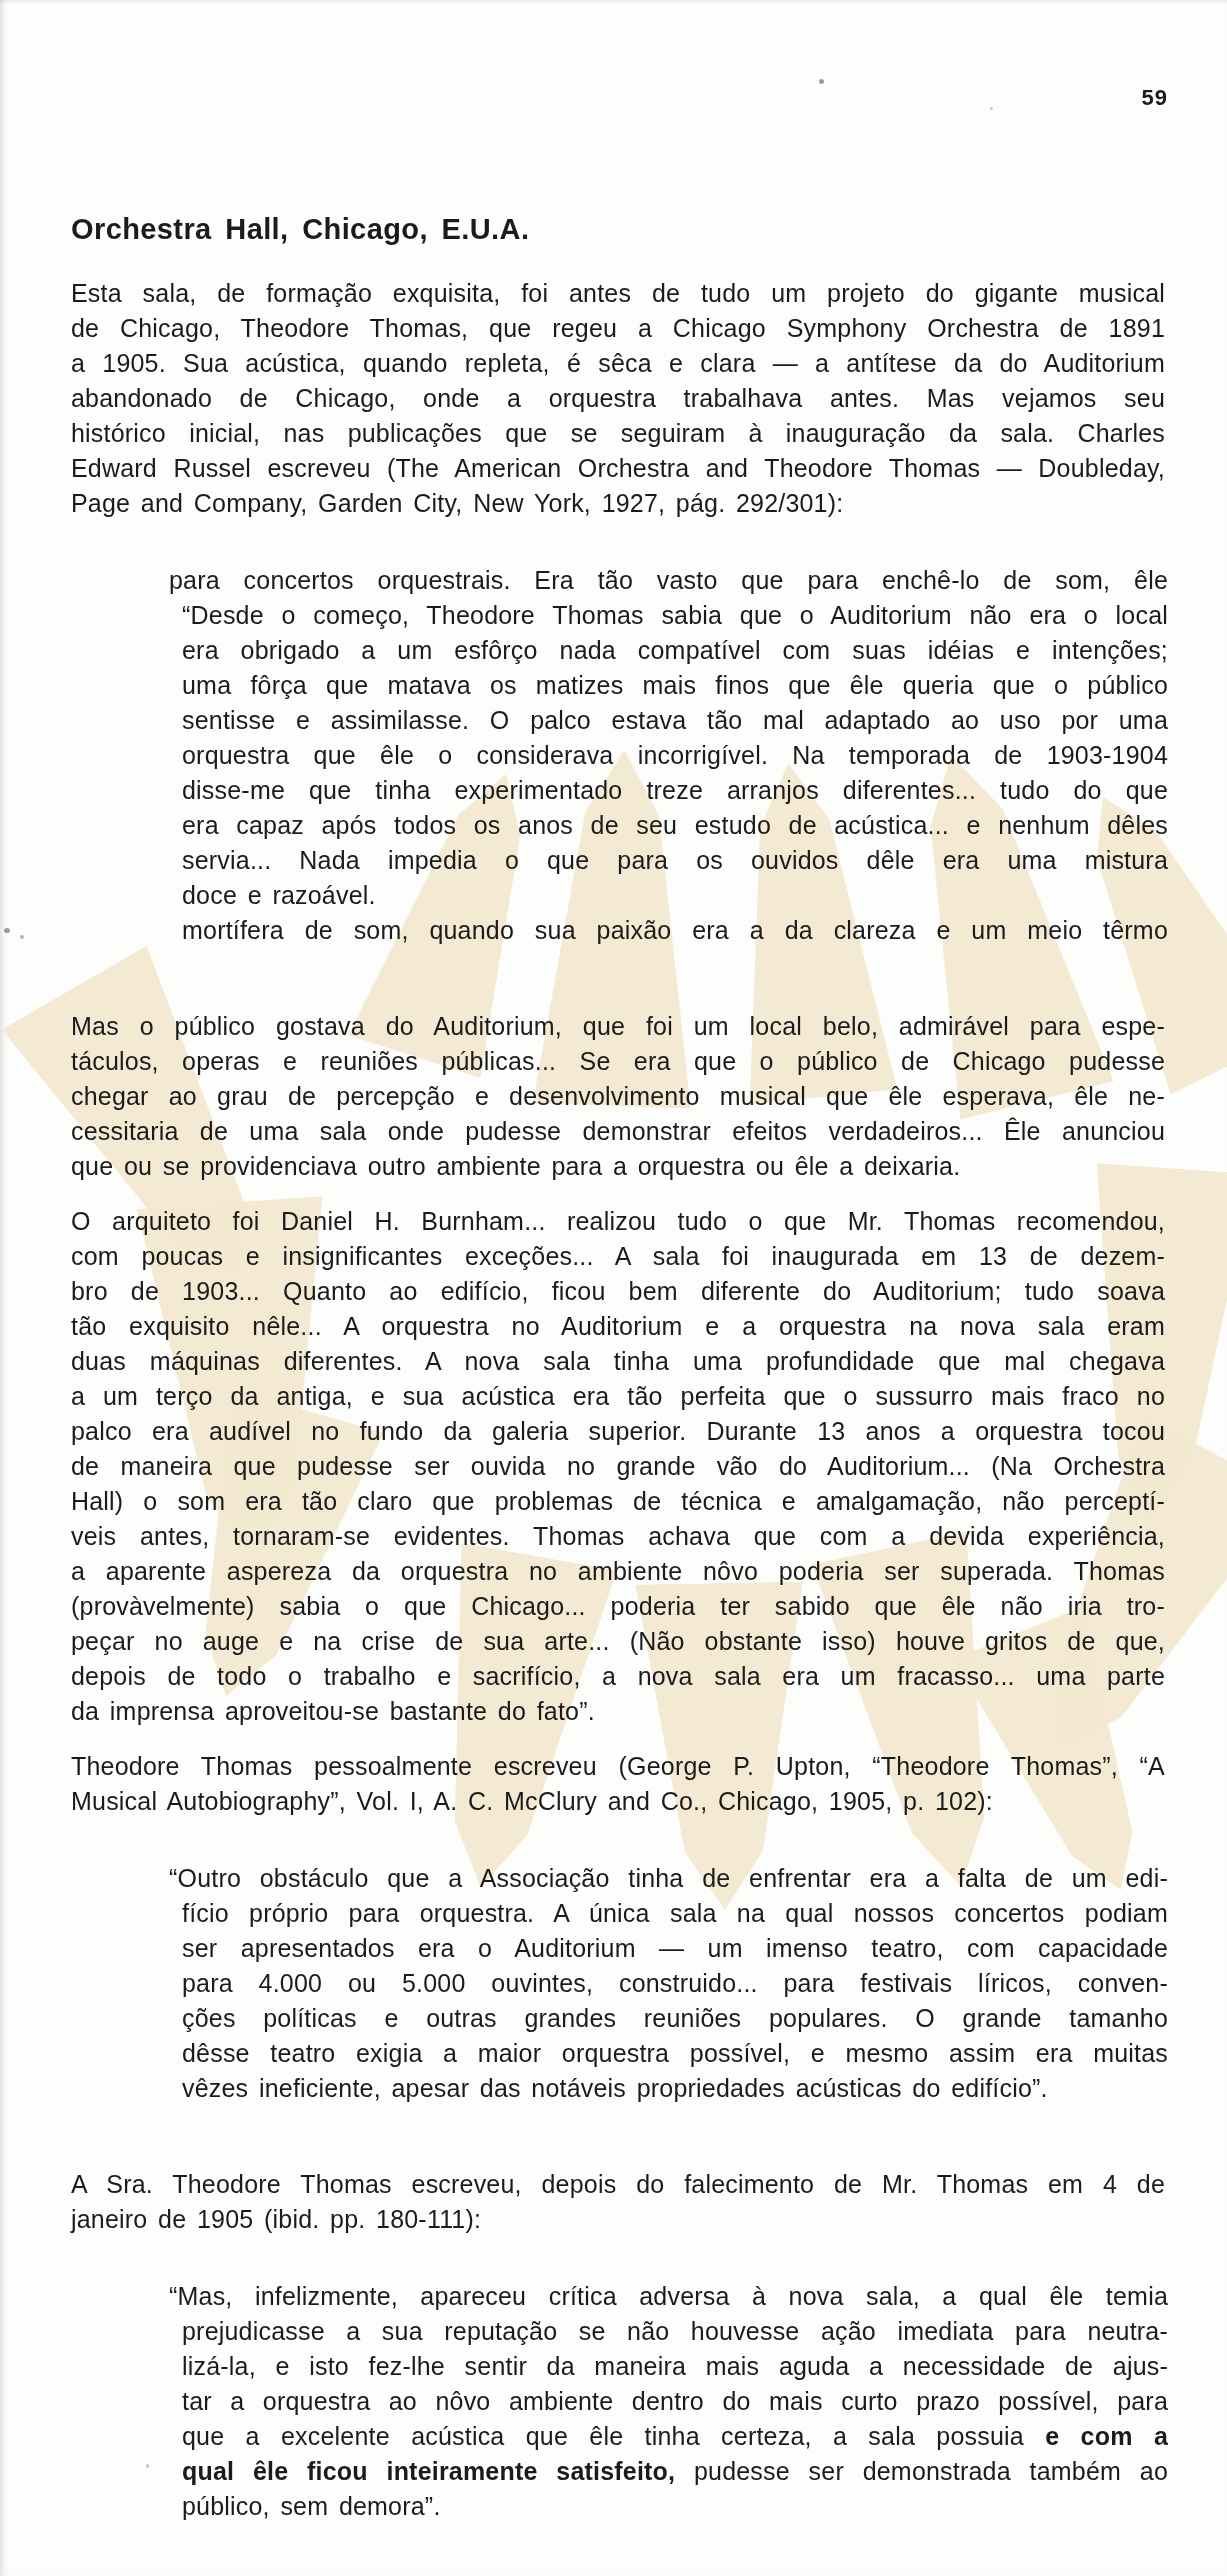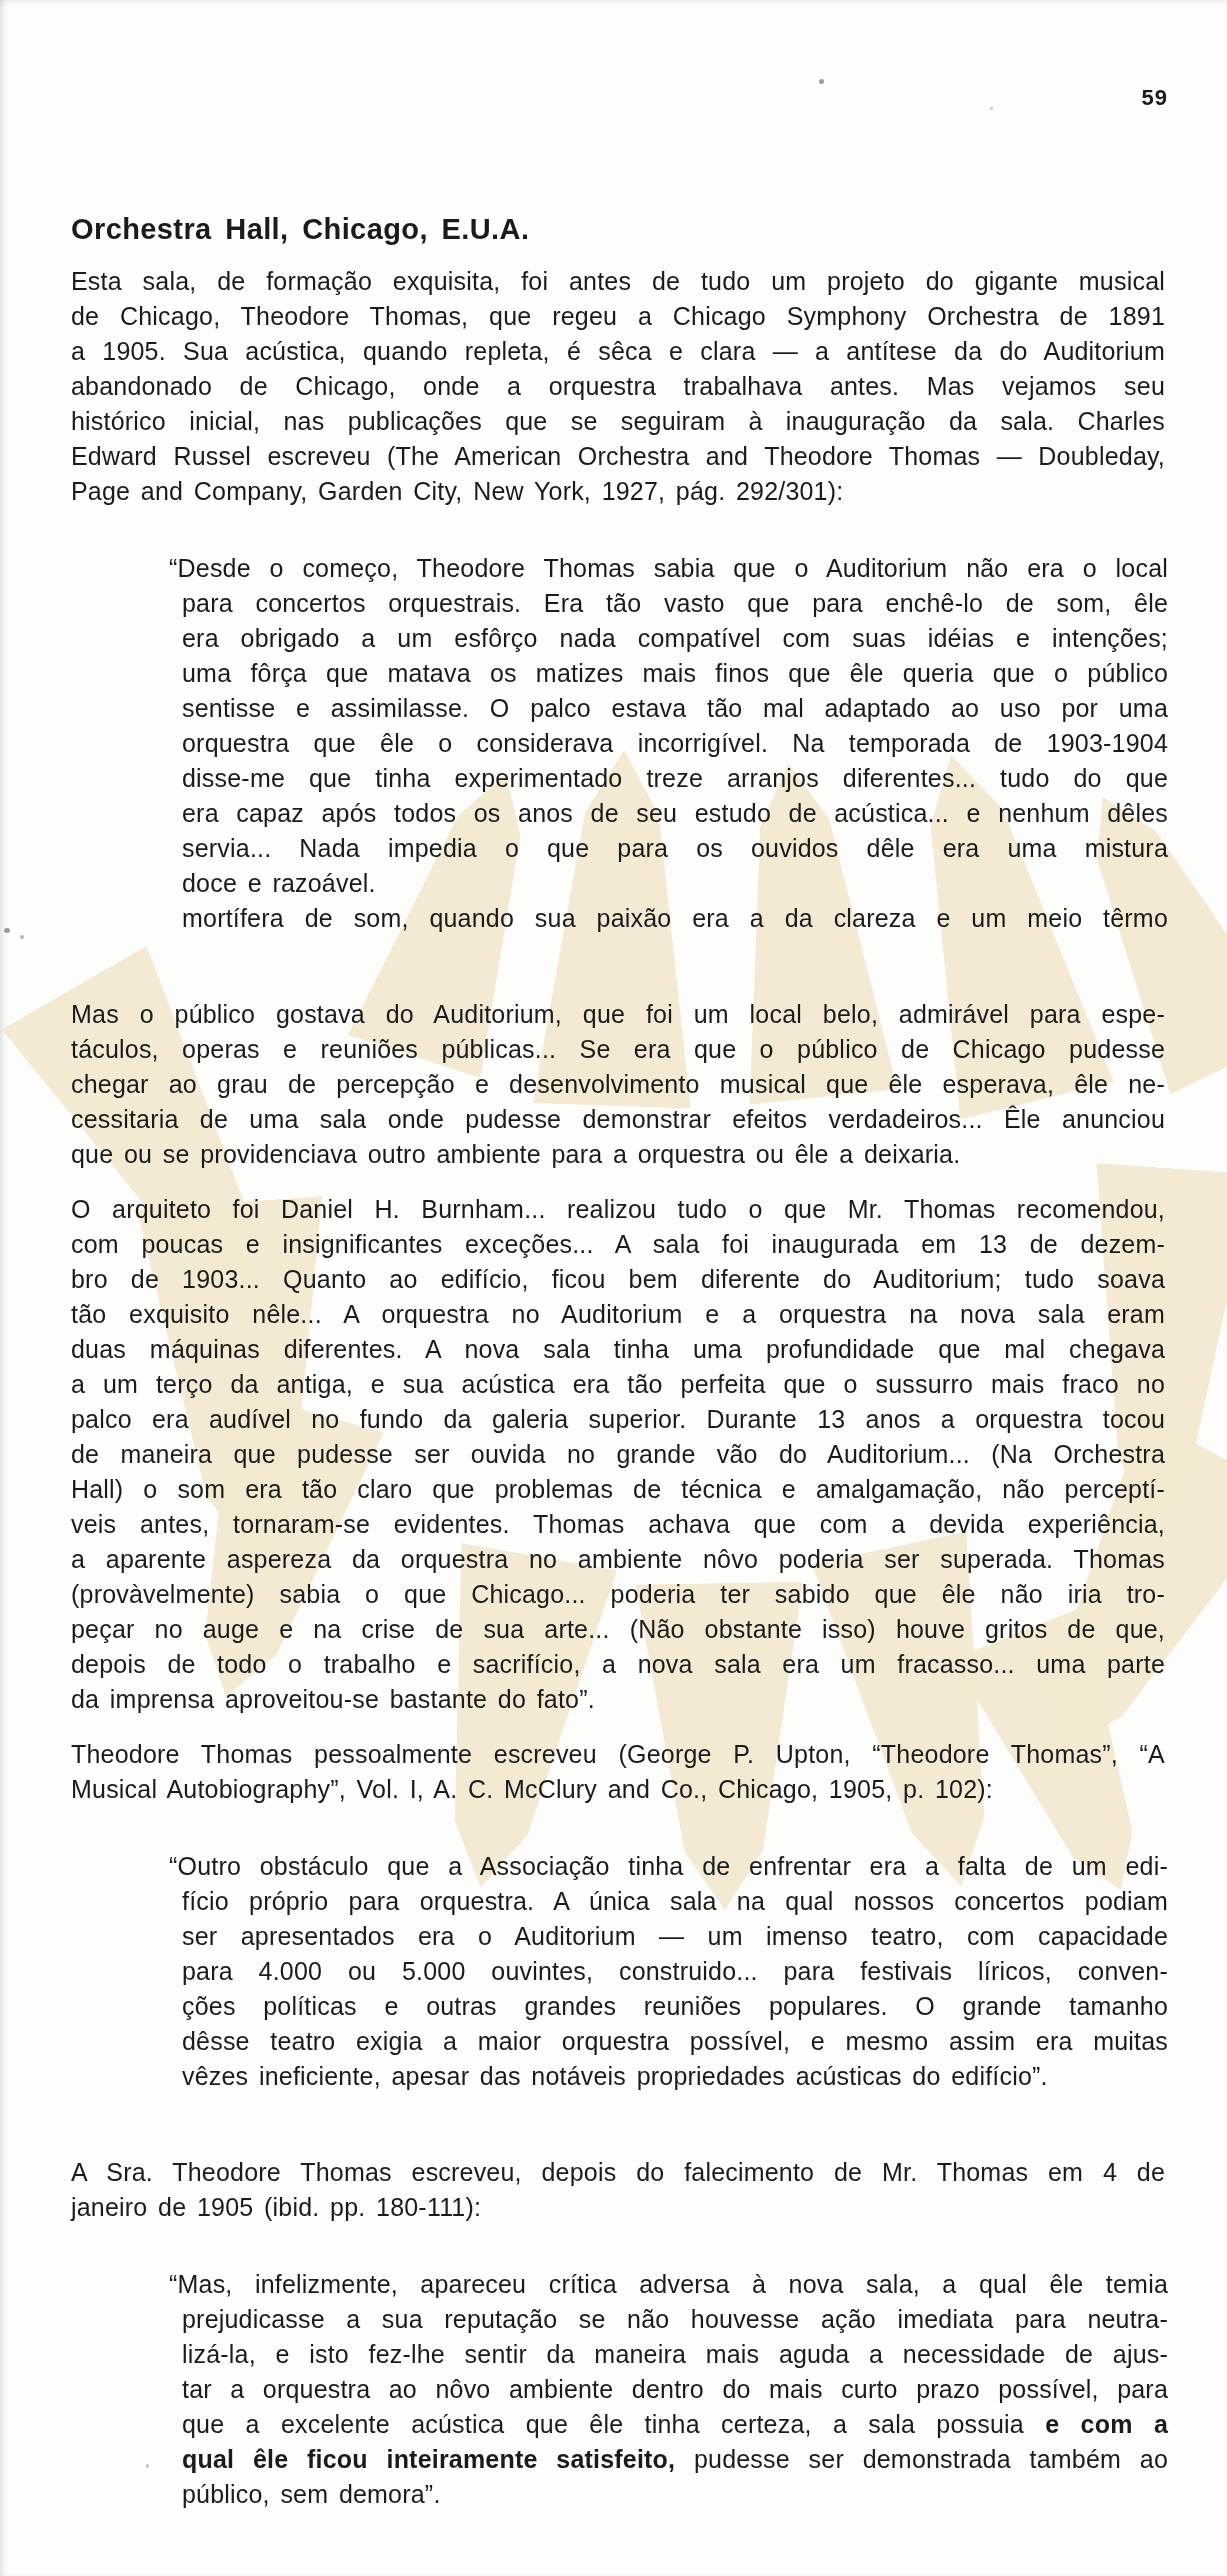--- a/index.html
+++ b/index.html
@@ -52,21 +52,21 @@
   
   .ink{ position:relative; z-index:1; padding:0 59px 0 71px; }
   .pageno{
     position:absolute; top:85px; right:59px;
     font-size:22px; font-weight:700; letter-spacing:1px;
   }
   .heading{
     padding-top:213px;
     font-size:29px; font-weight:700; letter-spacing:0.4px;
     word-spacing:.18em;
-    margin-bottom:18px;
+    margin-bottom:30px;
   }
   .block{ font-size:25px; letter-spacing:0.2px; word-spacing:.14em; }
   .paragraph{ margin:0 3px 20px 0; }
   .quote{ margin:42px 0 61px 111px; }
   .line{
     line-height:35px;
     text-align:justify;
     text-align-last:justify;
     white-space:normal;
   }
@@ -109,22 +109,22 @@
         <div class="block paragraph">
           <div class="line">Esta sala, de formação exquisita, foi antes de tudo um projeto do gigante musical</div>
           <div class="line">de Chicago, Theodore Thomas, que regeu a Chicago Symphony Orchestra de 1891</div>
           <div class="line">a 1905.  Sua acústica, quando repleta, é sêca e clara — a antítese da do Auditorium</div>
           <div class="line">abandonado de Chicago, onde a orquestra trabalhava antes.  Mas vejamos seu</div>
           <div class="line">histórico inicial, nas publicações que se seguiram à inauguração da sala.  Charles</div>
           <div class="line">Edward Russel escreveu (The American Orchestra and Theodore Thomas — Doubleday,</div>
           <div class="line last">Page and Company, Garden City, New York, 1927, pág. 292/301):</div>
         </div>
         <div class="block quote">
+          <div class="line">para concertos orquestrais.  Era tão vasto que para enchê-lo de som, êle</div>
           <div class="line">“Desde o começo, Theodore Thomas sabia que o Auditorium não era o local</div>
-          <div class="line">para concertos orquestrais.  Era tão vasto que para enchê-lo de som, êle</div>
           <div class="line">era obrigado a um esfôrço nada compatível com suas idéias e intenções;</div>
           <div class="line">uma fôrça que matava os matizes mais finos que êle queria que o público</div>
           <div class="line">sentisse e assimilasse.  O palco estava tão mal adaptado ao uso por uma</div>
           <div class="line">orquestra que êle o considerava incorrigível.  Na temporada de 1903-1904</div>
           <div class="line">disse-me que tinha experimentado treze arranjos diferentes...  tudo do que</div>
           <div class="line">era capaz após todos os anos de seu estudo de acústica... e nenhum dêles</div>
           <div class="line">servia...   Nada impedia o que para os ouvidos dêle era uma mistura</div>
           <div class="line last">doce e razoável.</div>
           <div class="line">mortífera de som, quando sua paixão era a da clareza e um meio têrmo</div>
         </div>

